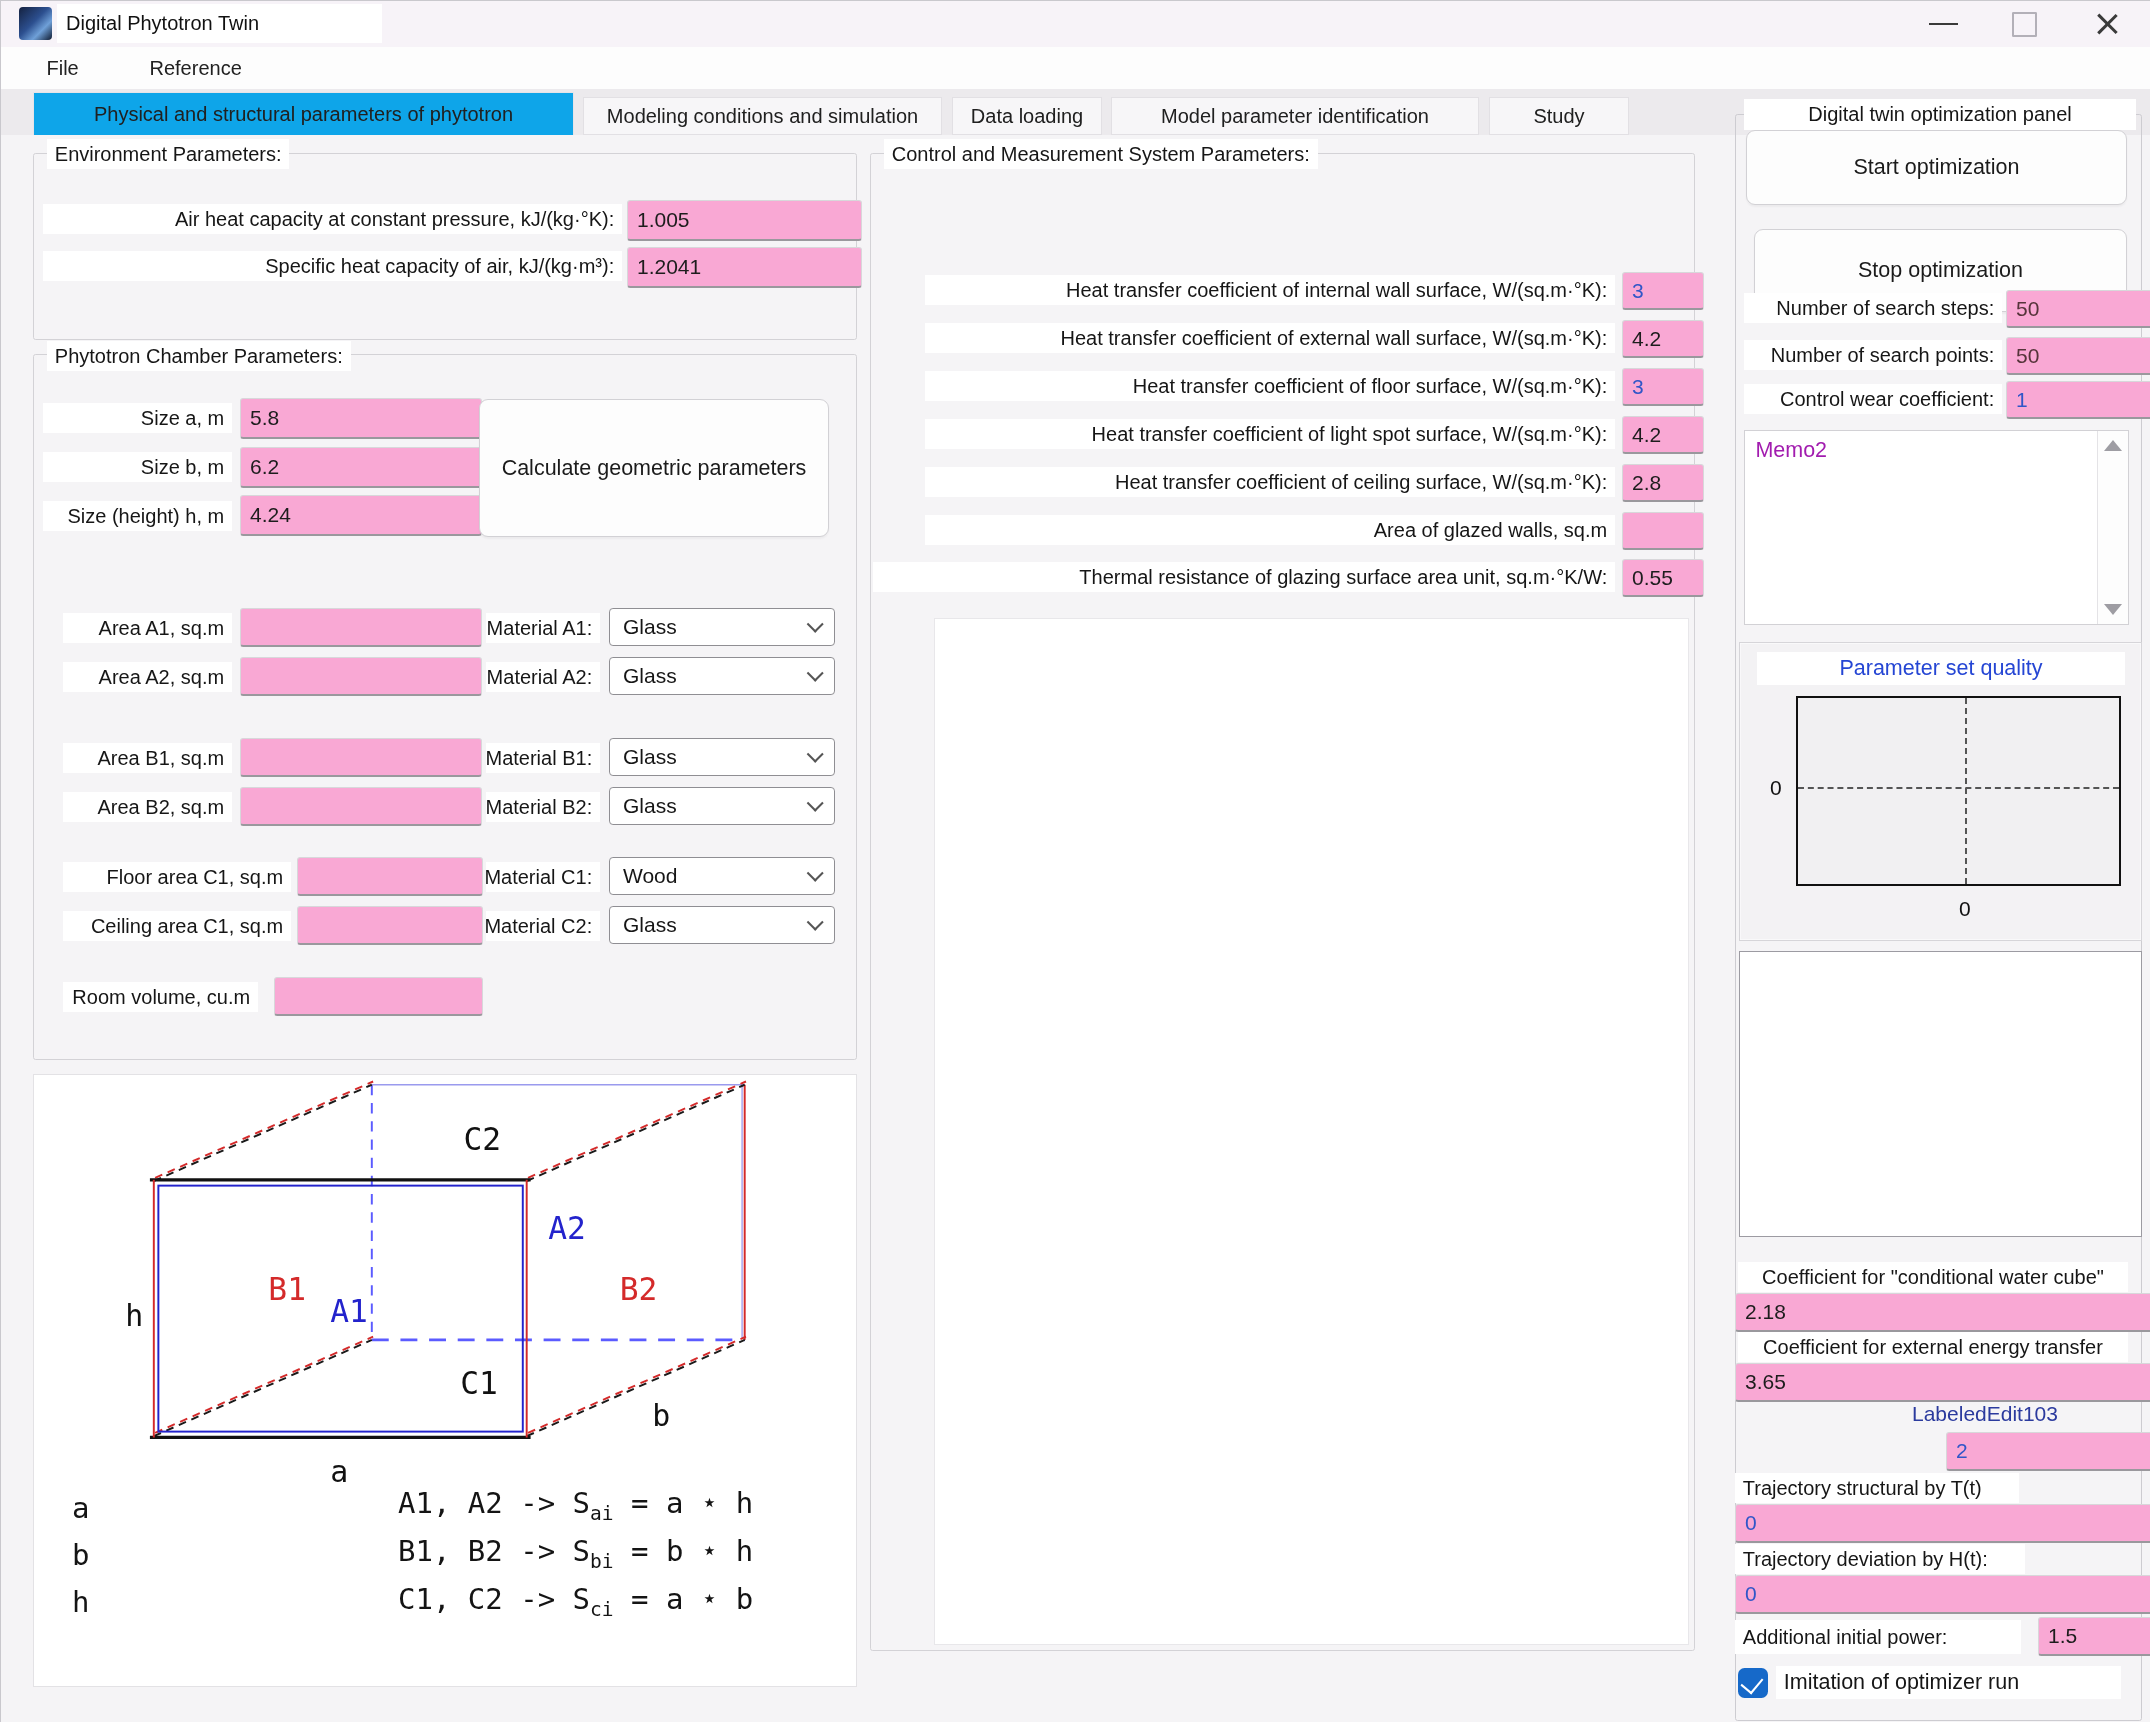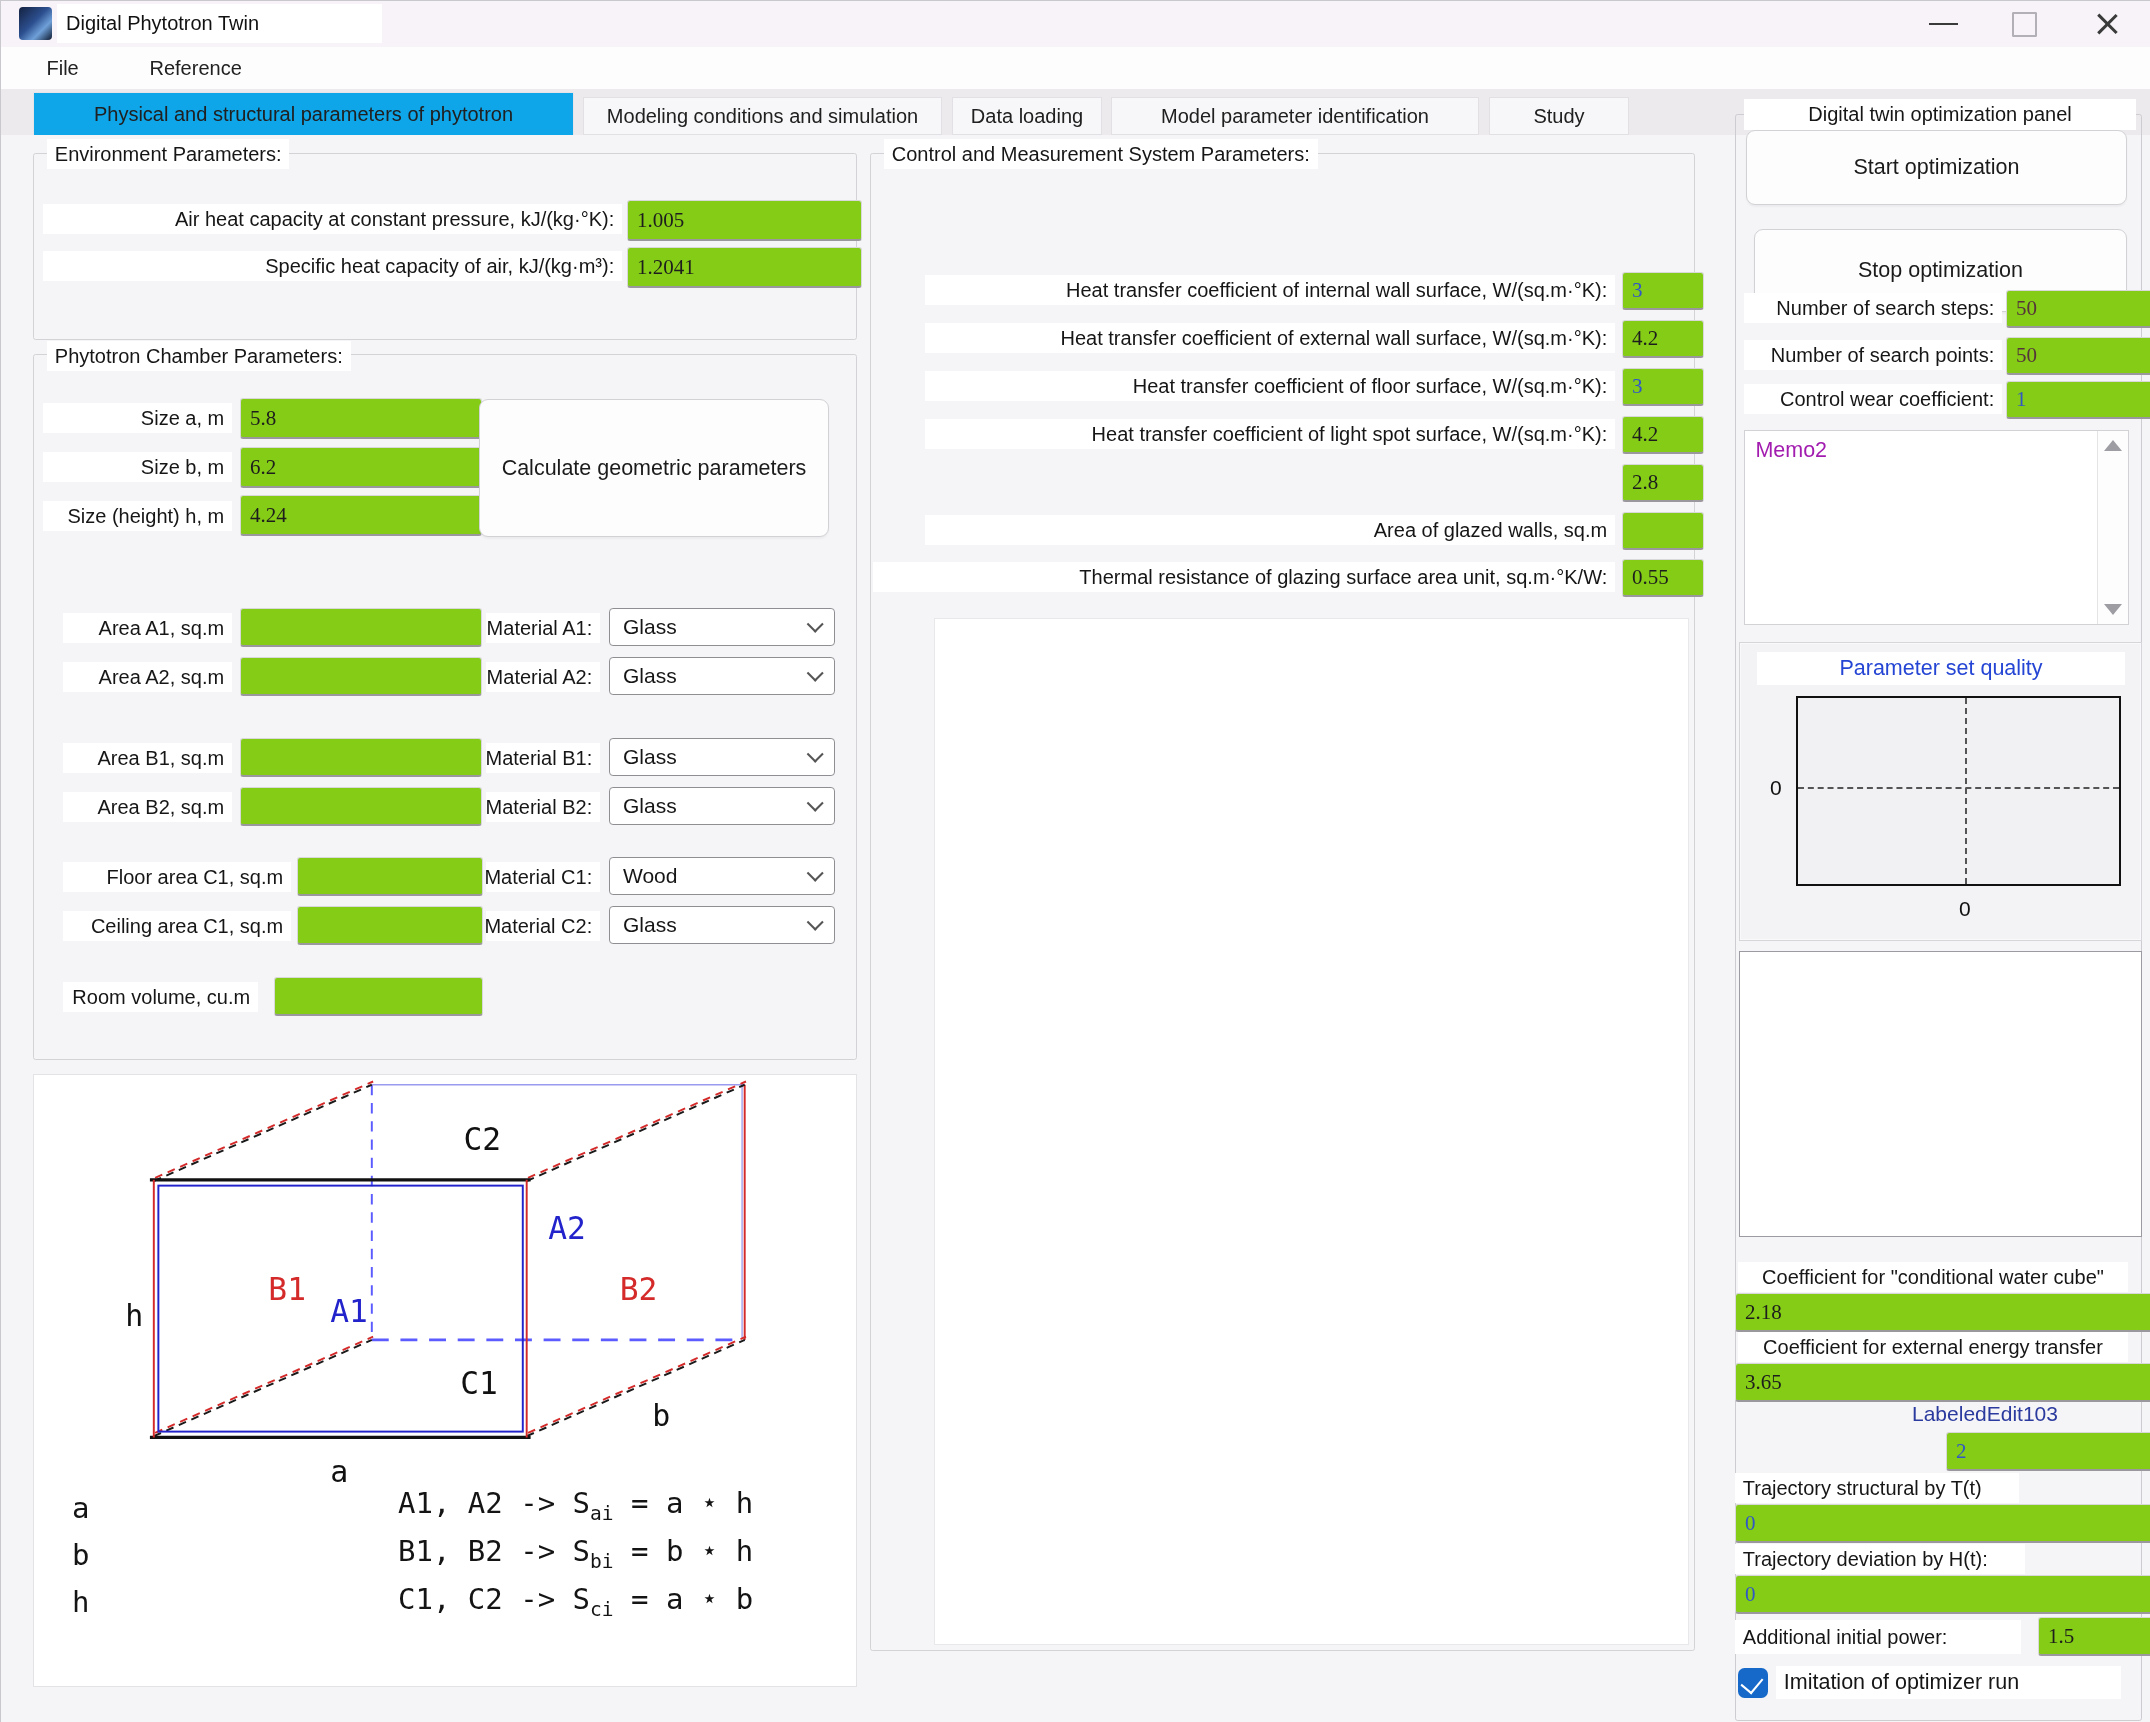--- a/index.html
+++ b/index.html
@@ -25,22 +25,22 @@
   .tabstrip{left:0;top:88px;width:2151px;height:46px;background:#eceaed;}
   .tab{top:96px;height:38px;background:#f7f6f8;border:0.7px solid #e2e0e4;display:flex;align-items:center;justify-content:center;font-size:20px;color:#202020;}
   .tab.sel{top:91px;height:43px;background:#0ea5e9;border:0.7px solid #e6e4e8;border-bottom:none;z-index:2;}
   
   .groupbox{border:1.3px solid #d3d2d6;border-radius:2.6px;background:transparent;}
   .chip{background:#ffffff;display:flex;align-items:center;font-size:20px;color:#161616;padding:0 7.8px;white-space:nowrap;text-align:center;}
   .chip.r{justify-content:flex-end;}
   .chip.c{justify-content:center;}
   .boxtitle{z-index:3;height:30px;}
   
-  .edit{background:#84cc16;border:1.3px solid #d8d7da;border-bottom:2.6px solid #9a989d;border-radius:3.3px;
-        font-family:Liberation Serif, serif;font-size:21px;color:#1d1d1d;padding:0 9px;outline:none;}
+  .edit{background:#f9a8d4;border:1.3px solid #d8d7da;border-bottom:2.6px solid #9a989d;border-radius:3.3px;
+        font-family:Liberation Sans, sans-serif;font-size:21px;color:#1d1d1d;padding:0 9px;outline:none;}
   input.edit{width:100%;height:100%;}
   .editwrap{padding:0;}
   .val-blue input{color:#3056c8;}
   .val-warm input{color:#55343a;}
   
   .select{background:#fff;border:1.3px solid #8f8e93;border-radius:3.9px;display:flex;align-items:center;font-size:21px;color:#161616;padding:0 13px;}
   .select .chev{position:absolute;right:13px;top:50%;width:10.4px;height:10.4px;border-right:2px solid #555;border-bottom:2px solid #555;transform:translateY(-70%) rotate(45deg);}
   
   .btn{background:#fdfdfd;border:1.3px solid #d2d1d5;border-radius:9px;display:flex;align-items:center;justify-content:center;
        font-family:"Liberation Sans",sans-serif;font-size:21.5px;color:#1b1b1b;box-shadow:0 1.3px 2px rgba(0,0,0,0.04);}
@@ -230,20 +230,21 @@
 
   <div class="abs chip r" style="left:924px;top:322px;width:690px;height:30px;">Heat transfer coefficient of external wall surface, W/(sq.m·°K):</div>
   <div class="abs editwrap" style="left:1621px;top:319px;width:62px;height:35px;"><input class="edit" value="4.2" style=""></div>
 
   <div class="abs chip r" style="left:924px;top:370px;width:690px;height:30px;">Heat transfer coefficient of floor surface, W/(sq.m·°K):</div>
   <div class="abs editwrap val-blue" style="left:1621px;top:367px;width:62px;height:35px;"><input class="edit" value="3" style=""></div>
 
   <div class="abs chip r" style="left:924px;top:418px;width:690px;height:30px;">Heat transfer coefficient of light spot surface, W/(sq.m·°K):</div>
   <div class="abs editwrap" style="left:1621px;top:415px;width:62px;height:35px;"><input class="edit" value="4.2" style=""></div>
 
+  <div class="abs chip r" style="left:924px;top:466px;width:690px;height:30px;">Heat transfer coefficient of ceiling surface, W/(sq.m·°K):</div>
   <div class="abs editwrap" style="left:1621px;top:463px;width:62px;height:35px;"><input class="edit" value="2.8" style=""></div>
 
   <div class="abs chip r" style="left:924px;top:514px;width:690px;height:30px;">Area of glazed walls, sq.m</div>
   <div class="abs editwrap" style="left:1621px;top:511px;width:62px;height:35px;"><input class="edit" value="" style=""></div>
 
   <div class="abs chip r" style="left:872px;top:561px;width:742px;height:30px;">Thermal resistance of glazing surface area unit, sq.m·°K/W:</div>
   <div class="abs editwrap" style="left:1621px;top:558px;width:62px;height:35px;"><input class="edit" value="0.55" style=""></div>
 
   <div class="abs mid-inner" style="left:933px;top:617px;width:755px;height:1027px;"></div>
 

